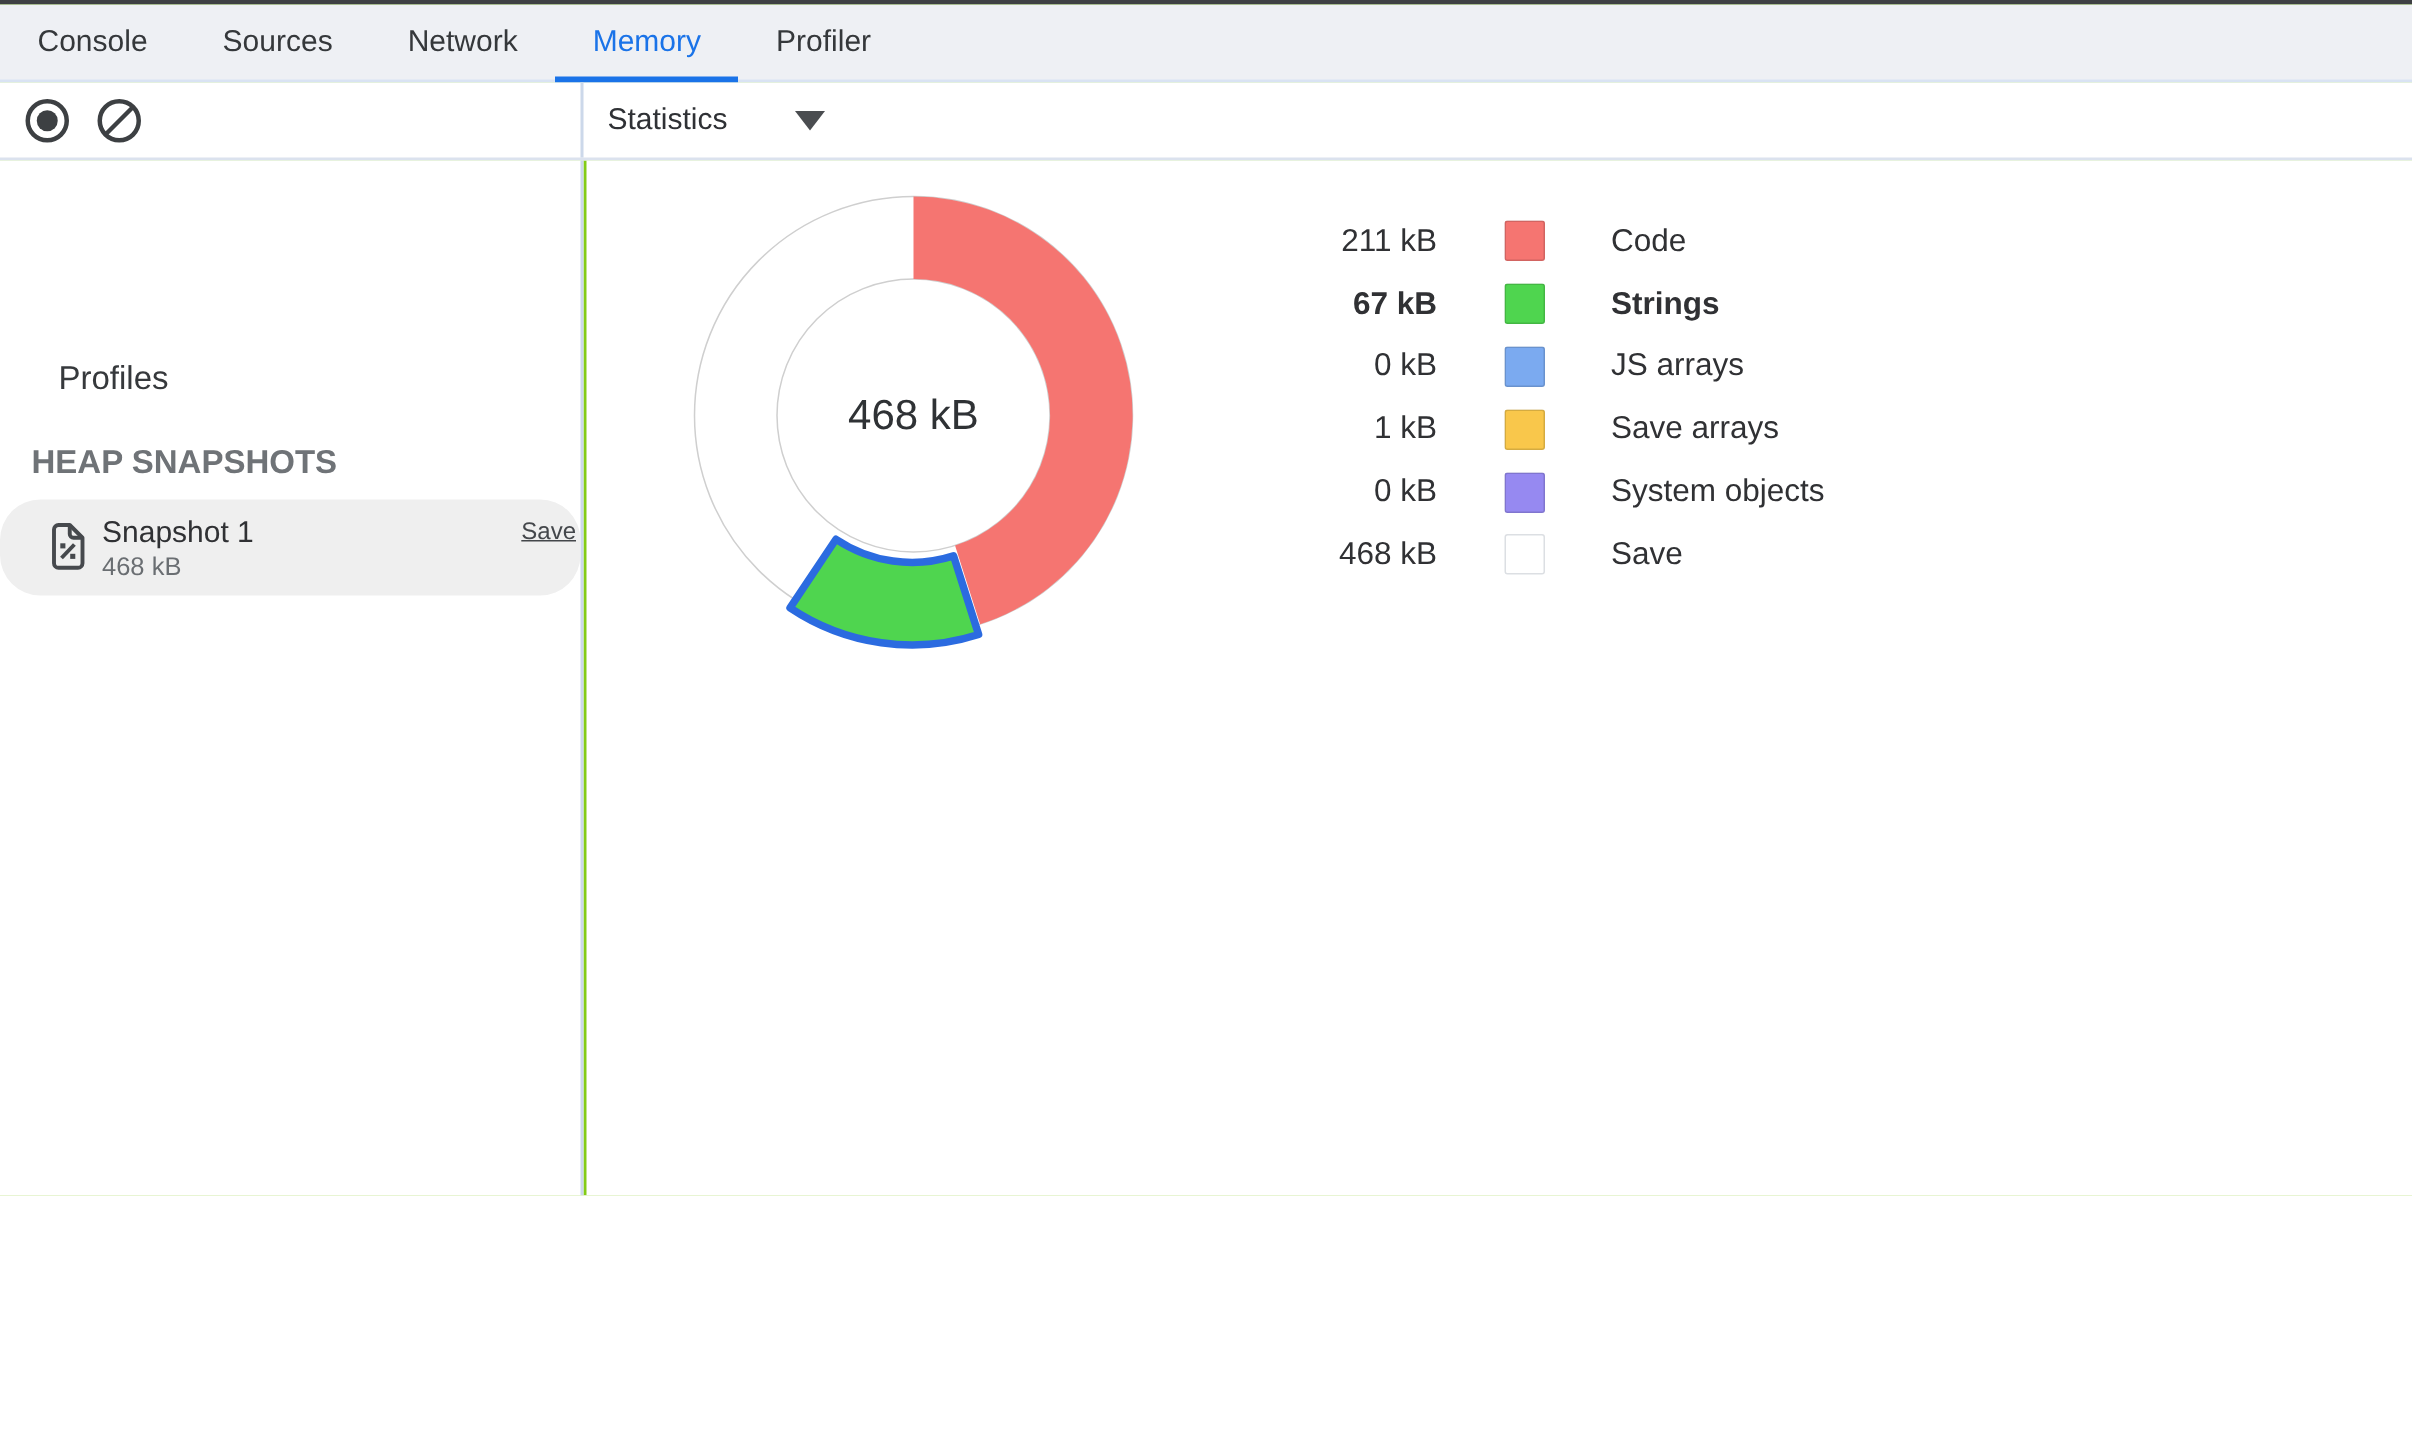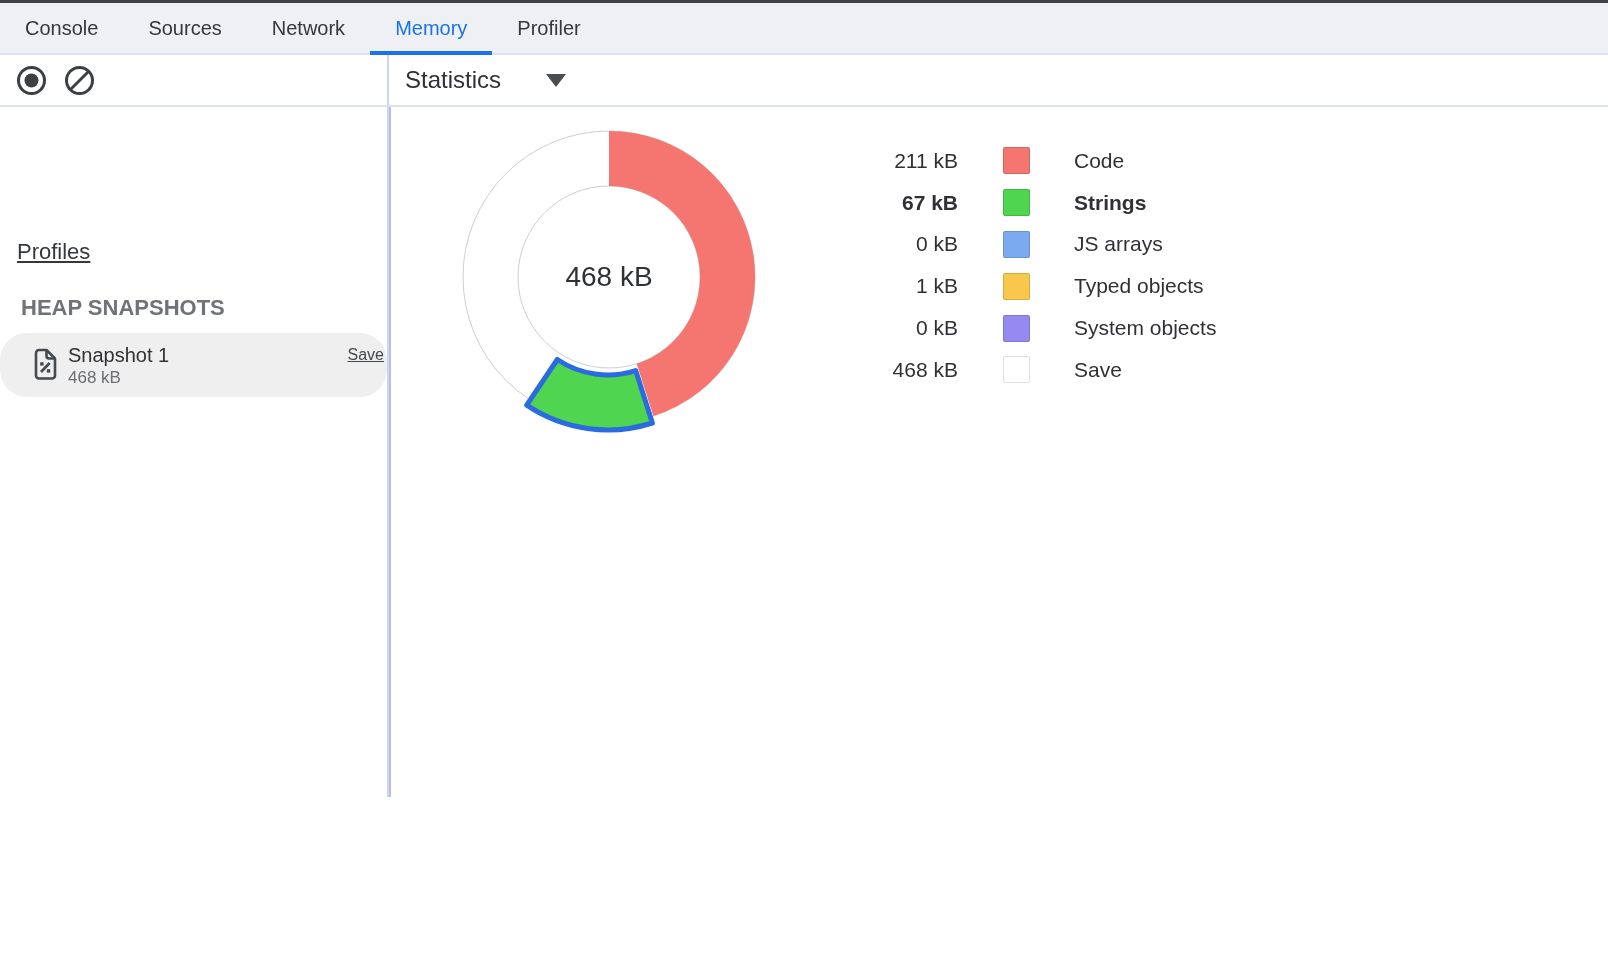--- a/index.html
+++ b/index.html
@@ -1,20 +1,20 @@
 <!DOCTYPE html>
 <html><head>
 <meta charset="utf-8">
 <style>
   * { margin:0; padding:0; box-sizing:border-box; }
   html,body { background:#fff; }
   .canvas {
     position:relative; width:1608px; height:797px; overflow:hidden;
     font-family:"Liberation Sans","DejaVu Sans",sans-serif;
-    color:#303134; background:#c4b5fd;
+    color:#303134; background:#84cc16;
   }
   
   .top-strip { position:absolute; left:0; top:0; width:1608px; height:3px; background:#3e4043; }
   
   .tab-bar {
     position:absolute; left:0; top:3px; width:1608px; height:52px;
     background:#eef0f4; border-bottom:2px solid #d9e3f3; display:flex;
   }
   .tab {
     padding:0 25px; line-height:50px; font-size:20px; color:#35383b;
@@ -32,32 +32,32 @@
   }
   .toolbar-left {
     width:389px; height:100%; border-right:2px solid #ccd8ea;
     display:flex; align-items:center; padding-left:16px; gap:17px;
   }
   .toolbar-right { flex:1; display:flex; align-items:center; }
   .icon-btn { width:31px; height:31px; display:block; cursor:pointer; }
   .view-select {
     margin-left:16px; display:flex; align-items:center; cursor:pointer;
   }
-  .view-select .label { font-size:24px; color:#2f3135; }
+  .view-select .label { font-size:20px; color:#2f3135; }
   .dd-triangle {
     margin-left:45px; width:0; height:0;
     border-left:10px solid transparent; border-right:10px solid transparent;
     border-top:13px solid #4a4d50;
   }
   
   .sidebar {
     position:absolute; left:0; top:107px; width:389px; height:847px;
     background:#fff; border-right:2px solid #ccd8ea;
   }
-  .profiles-heading { position:absolute; left:17px; top:132px; font-size:22px; color:#36393c;text-decoration:underline; }
+  .profiles-heading { position:absolute; left:39px; top:132px; font-size:22px; color:#36393c; }
   .group-heading { position:absolute; left:21px; top:188px; font-size:22px; color:#6f7377;font-weight:bold; }
   .snapshot-row {
     position:absolute; left:0; top:226px; width:387px; height:64px;
     background:#efefef; cursor:pointer;border-radius:27px;
   }
   .snapshot-icon { position:absolute; left:31px; top:15px; width:27px; height:33px; }
   .snapshot-title { position:absolute; left:68px; top:11px; font-size:20px; color:#303134; }
   .snapshot-size { position:absolute; left:68px; top:35px; font-size:17px; color:#6a6e72; }
   .save-link {
     position:absolute; right:3px; top:13px; font-size:16px; color:#44474b;
@@ -162,21 +162,21 @@
           <span class="legend-label">Strings</span>
         </div>
         <div class="legend-row">
           <span class="legend-value">0 kB</span>
           <span class="legend-swatch" style="background: rgb(123, 170, 240);"></span>
           <span class="legend-label">JS arrays</span>
         </div>
         <div class="legend-row">
           <span class="legend-value">1 kB</span>
           <span class="legend-swatch" style="background: rgb(249, 199, 75);"></span>
-          <span class="legend-label">Typed objects</span>
+          <span class="legend-label">Save arrays</span>
         </div>
         <div class="legend-row">
           <span class="legend-value">0 kB</span>
           <span class="legend-swatch" style="background: rgb(150, 137, 241);"></span>
           <span class="legend-label">System objects</span>
         </div>
         <div class="legend-row">
           <span class="legend-value">468 kB</span>
           <span class="legend-swatch total"></span>
           <span class="legend-label">Save</span>

